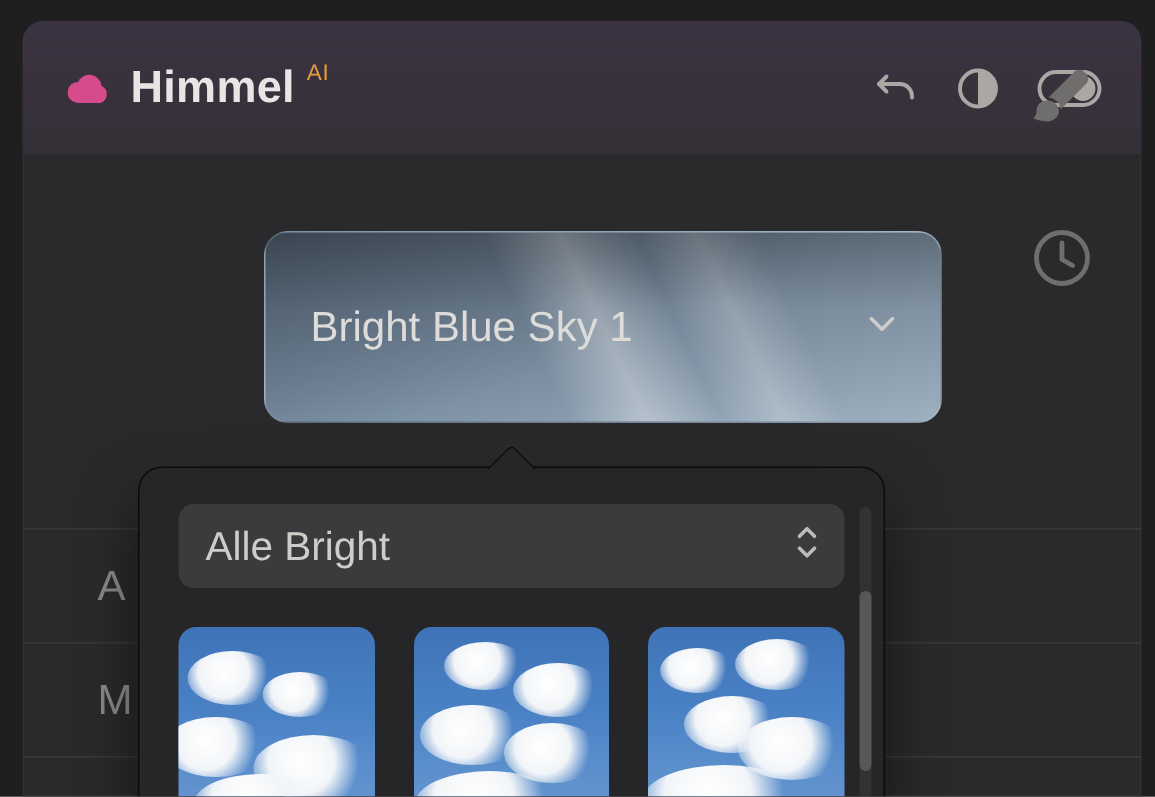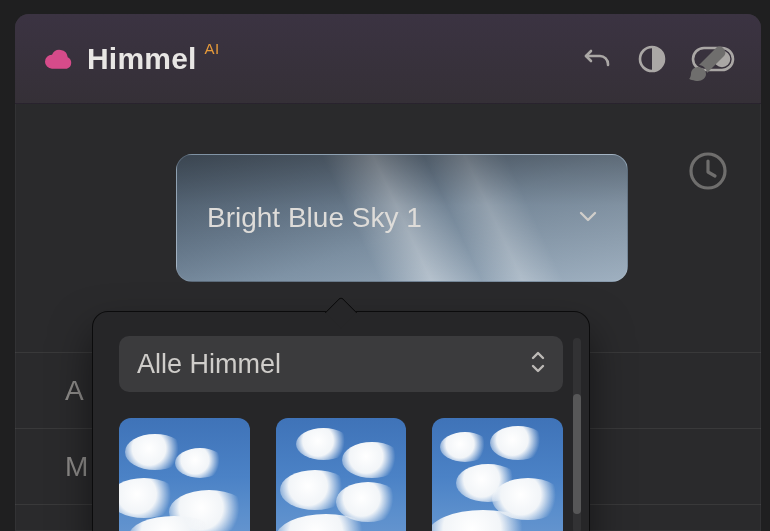--- a/index.html
+++ b/index.html
@@ -240,21 +240,21 @@
     <div class="bg-row">
       <span>A</span>
     </div>
     <div class="bg-row">
       <span>M</span>
     </div>
   </div>
 
   <div class="popover">
     <div class="category-select">
-      <span class="category-label">Alle Himmel</span>
+      <span class="category-label">Alle Bright</span>
       <span class="updown">
         <svg width="18" height="26" viewBox="0 0 18 26" fill="none" stroke="currentColor" stroke-width="2.4" stroke-linecap="round" stroke-linejoin="round">
           <path d="M4 9l5-5 5 5"></path>
           <path d="M4 17l5 5 5-5"></path>
         </svg>
       </span>
     </div>
 
     <div class="thumbs">
       <div class="thumb">

